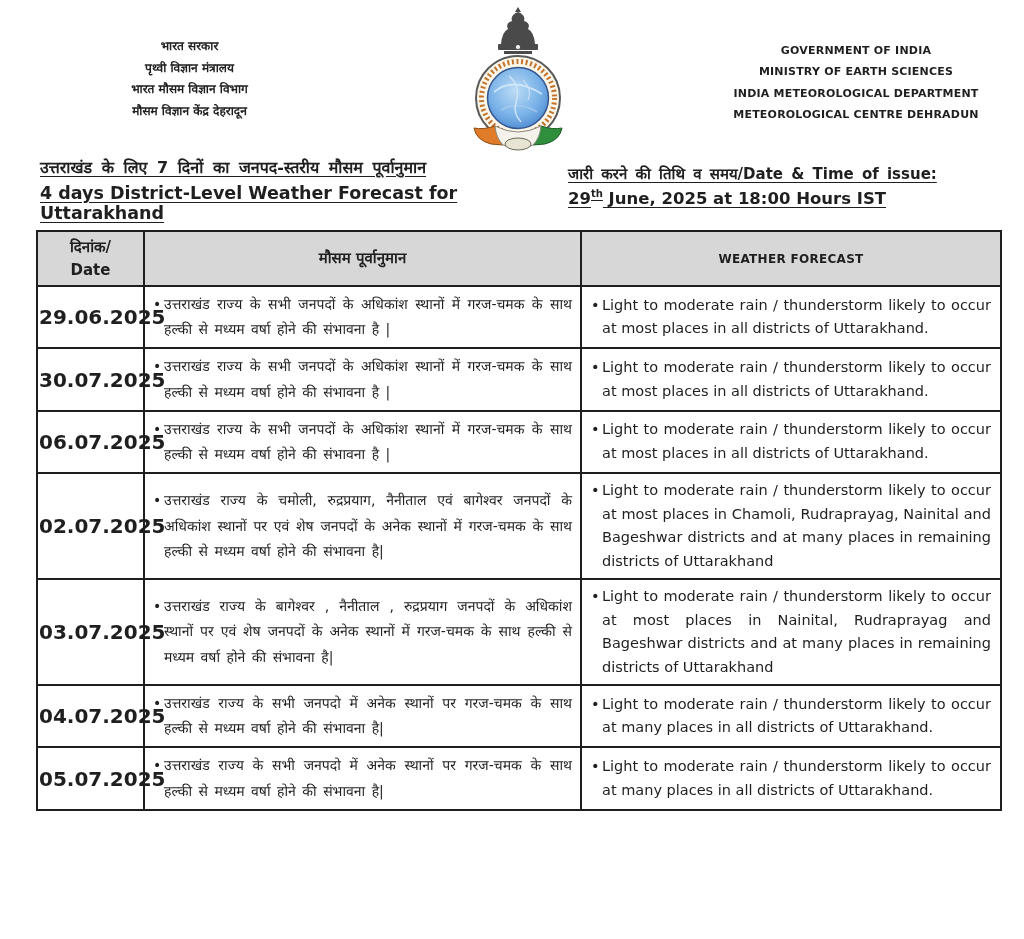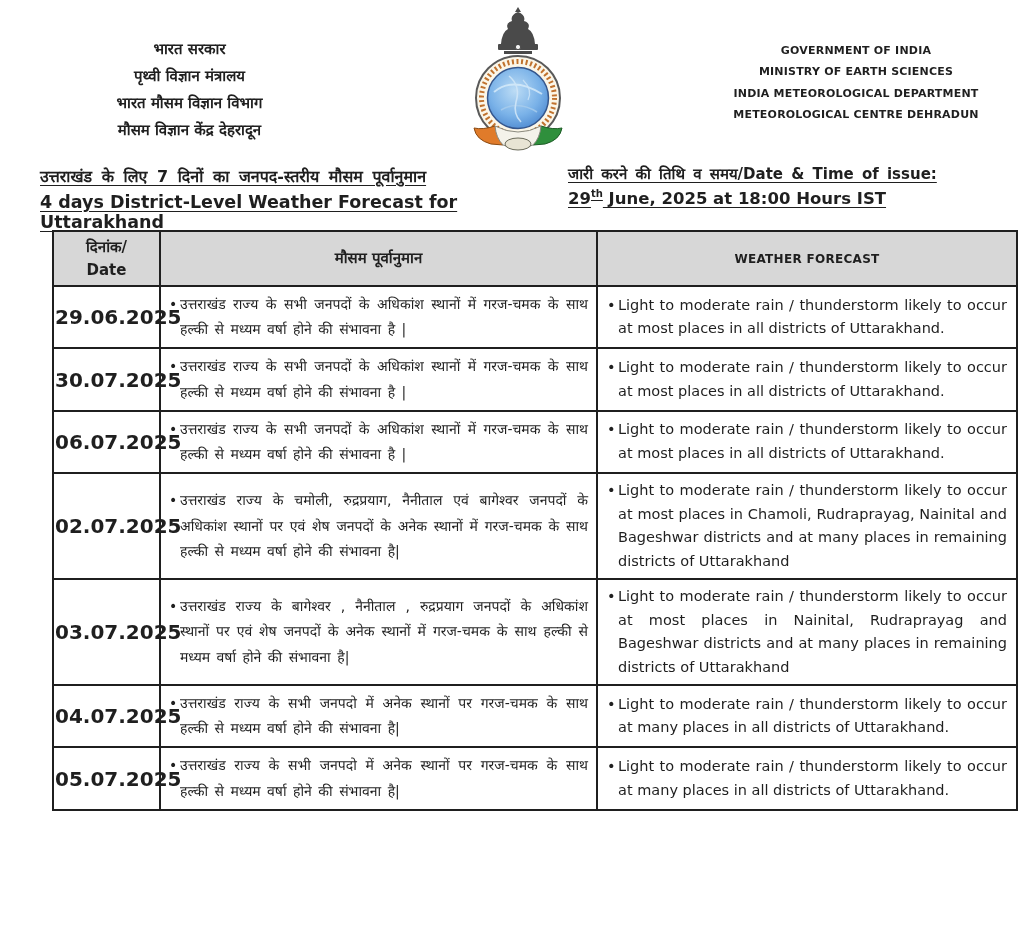--- a/index.html
+++ b/index.html
@@ -4,41 +4,41 @@
 <style>
   html,body { margin:0; padding:0; background:#ffffff; }
   .page {
     position:relative; width:1024px; height:939px; background:#ffffff;
     font-family:"DejaVu Sans","Liberation Sans",sans-serif; color:#1f1f1f; overflow:hidden;
   }
 
   
   .org-left {
     position:absolute; top:36px; left:52px; width:275px;
-    text-align:center; font-weight:bold; font-size:15px; line-height:1.8;
+    text-align:center; font-weight:bold; font-size:12px; line-height:1.8;
   }
   .org-right {
     position:absolute; top:40px; left:700px; width:312px;
     text-align:center; font-weight:bold; font-size:11px; line-height:1.95; letter-spacing:.2px;
   }
   .logo { position:absolute; top:6px; left:461px; width:114px; height:152px; }
 
   
-  .title-block { position:absolute; top:165px; left:40px; width:480px; font-weight:bold; }
+  .title-block { position:absolute; top:156px; left:40px; width:480px; font-weight:bold; }
   .title-hindi  { font-size:16px; word-spacing:4px; text-decoration:underline; text-underline-offset:3px; }
   .title-english{ font-size:17.5px; margin-top:5px; text-decoration:underline; text-underline-offset:3px; }
   .issue-block { position:absolute; top:163px; left:568px; width:445px; font-weight:bold; }
   .issue-label { font-size:15px; word-spacing:3px; text-decoration:underline; text-underline-offset:3px; }
   .issue-date  { font-size:16.5px; margin-top:5px; }
   .issue-date .u { text-decoration:underline; text-underline-offset:3px; }
   .issue-date sup { font-size:10px; }
 
   
   table.forecast {
-    position:absolute; top:230px; left:52px; width:964px;
+    position:absolute; top:230px; left:36px; width:964px;
     border-collapse:collapse; table-layout:fixed;
   }
   .forecast col.c-date { width:107px; }
   .forecast col.c-hindi { width:437px; }
   .forecast col.c-eng { width:420px; }
   .forecast th, .forecast td { border:2px solid #1f1f1f; vertical-align:middle; }
   .forecast th {
     background:#d7d7d7; text-align:center; font-size:15px; padding:4px 2px; line-height:1.5;
   }
   .forecast th.eng-head { font-size:12px; letter-spacing:.3px; }

